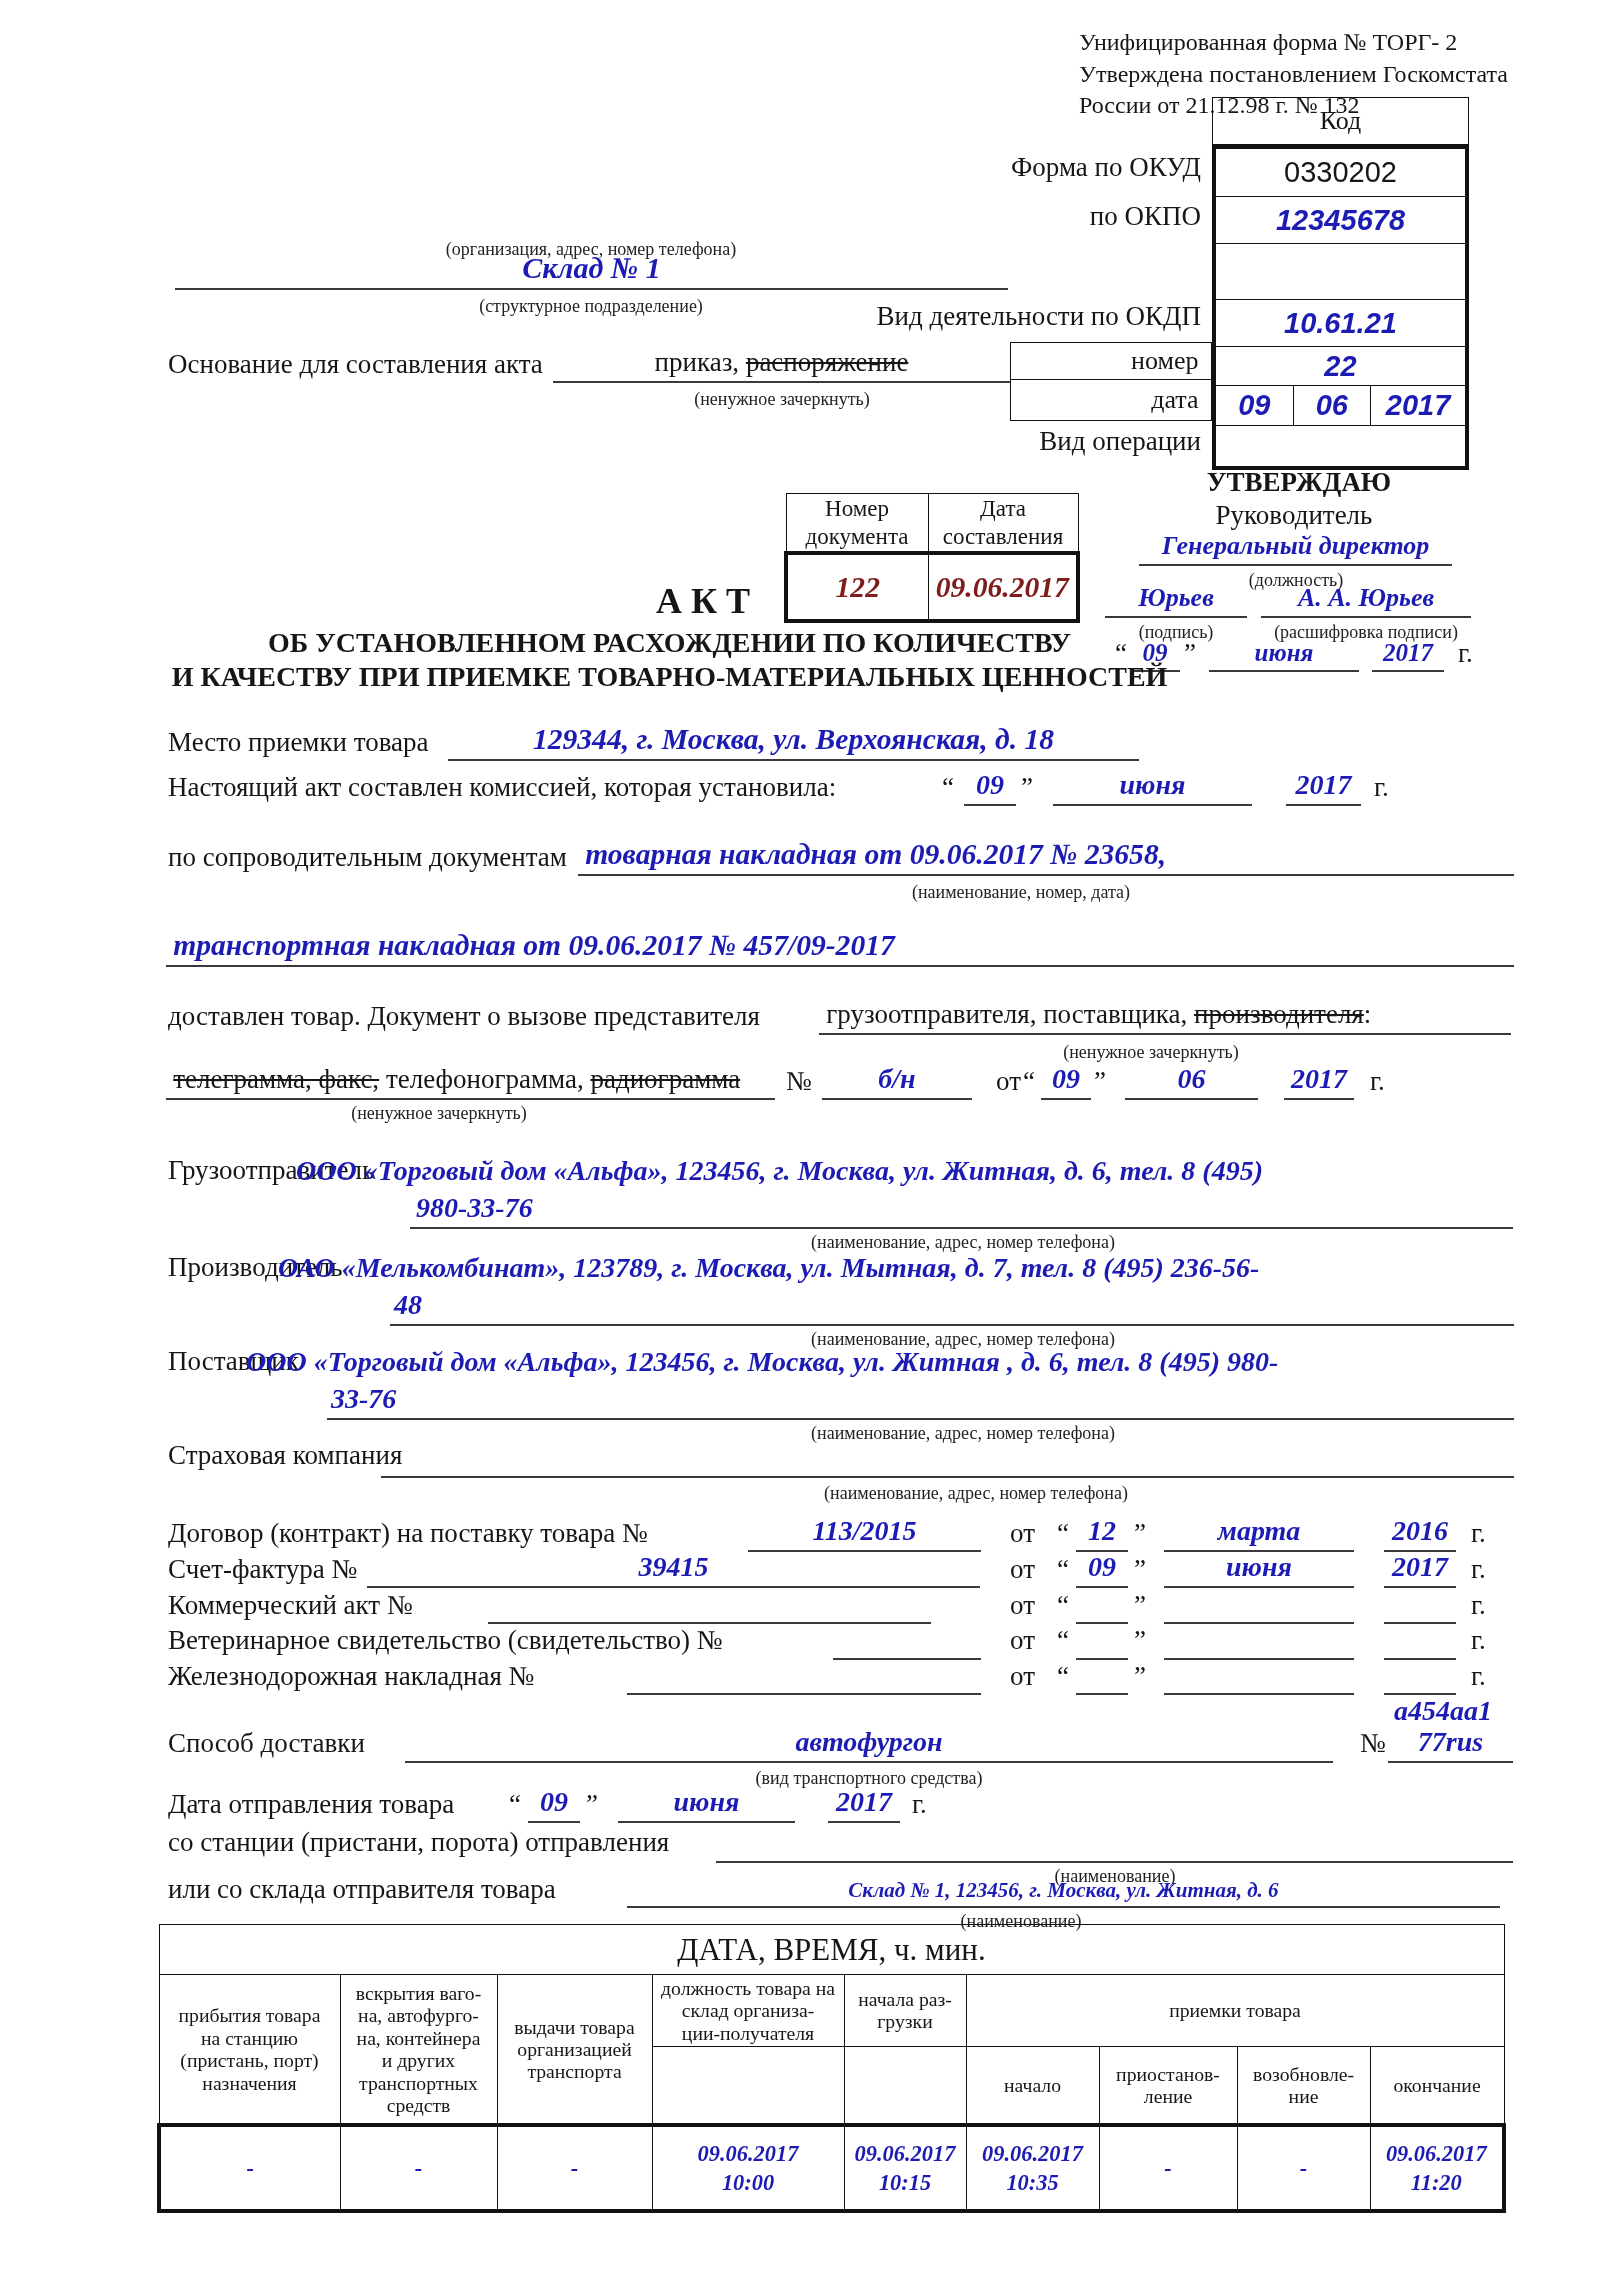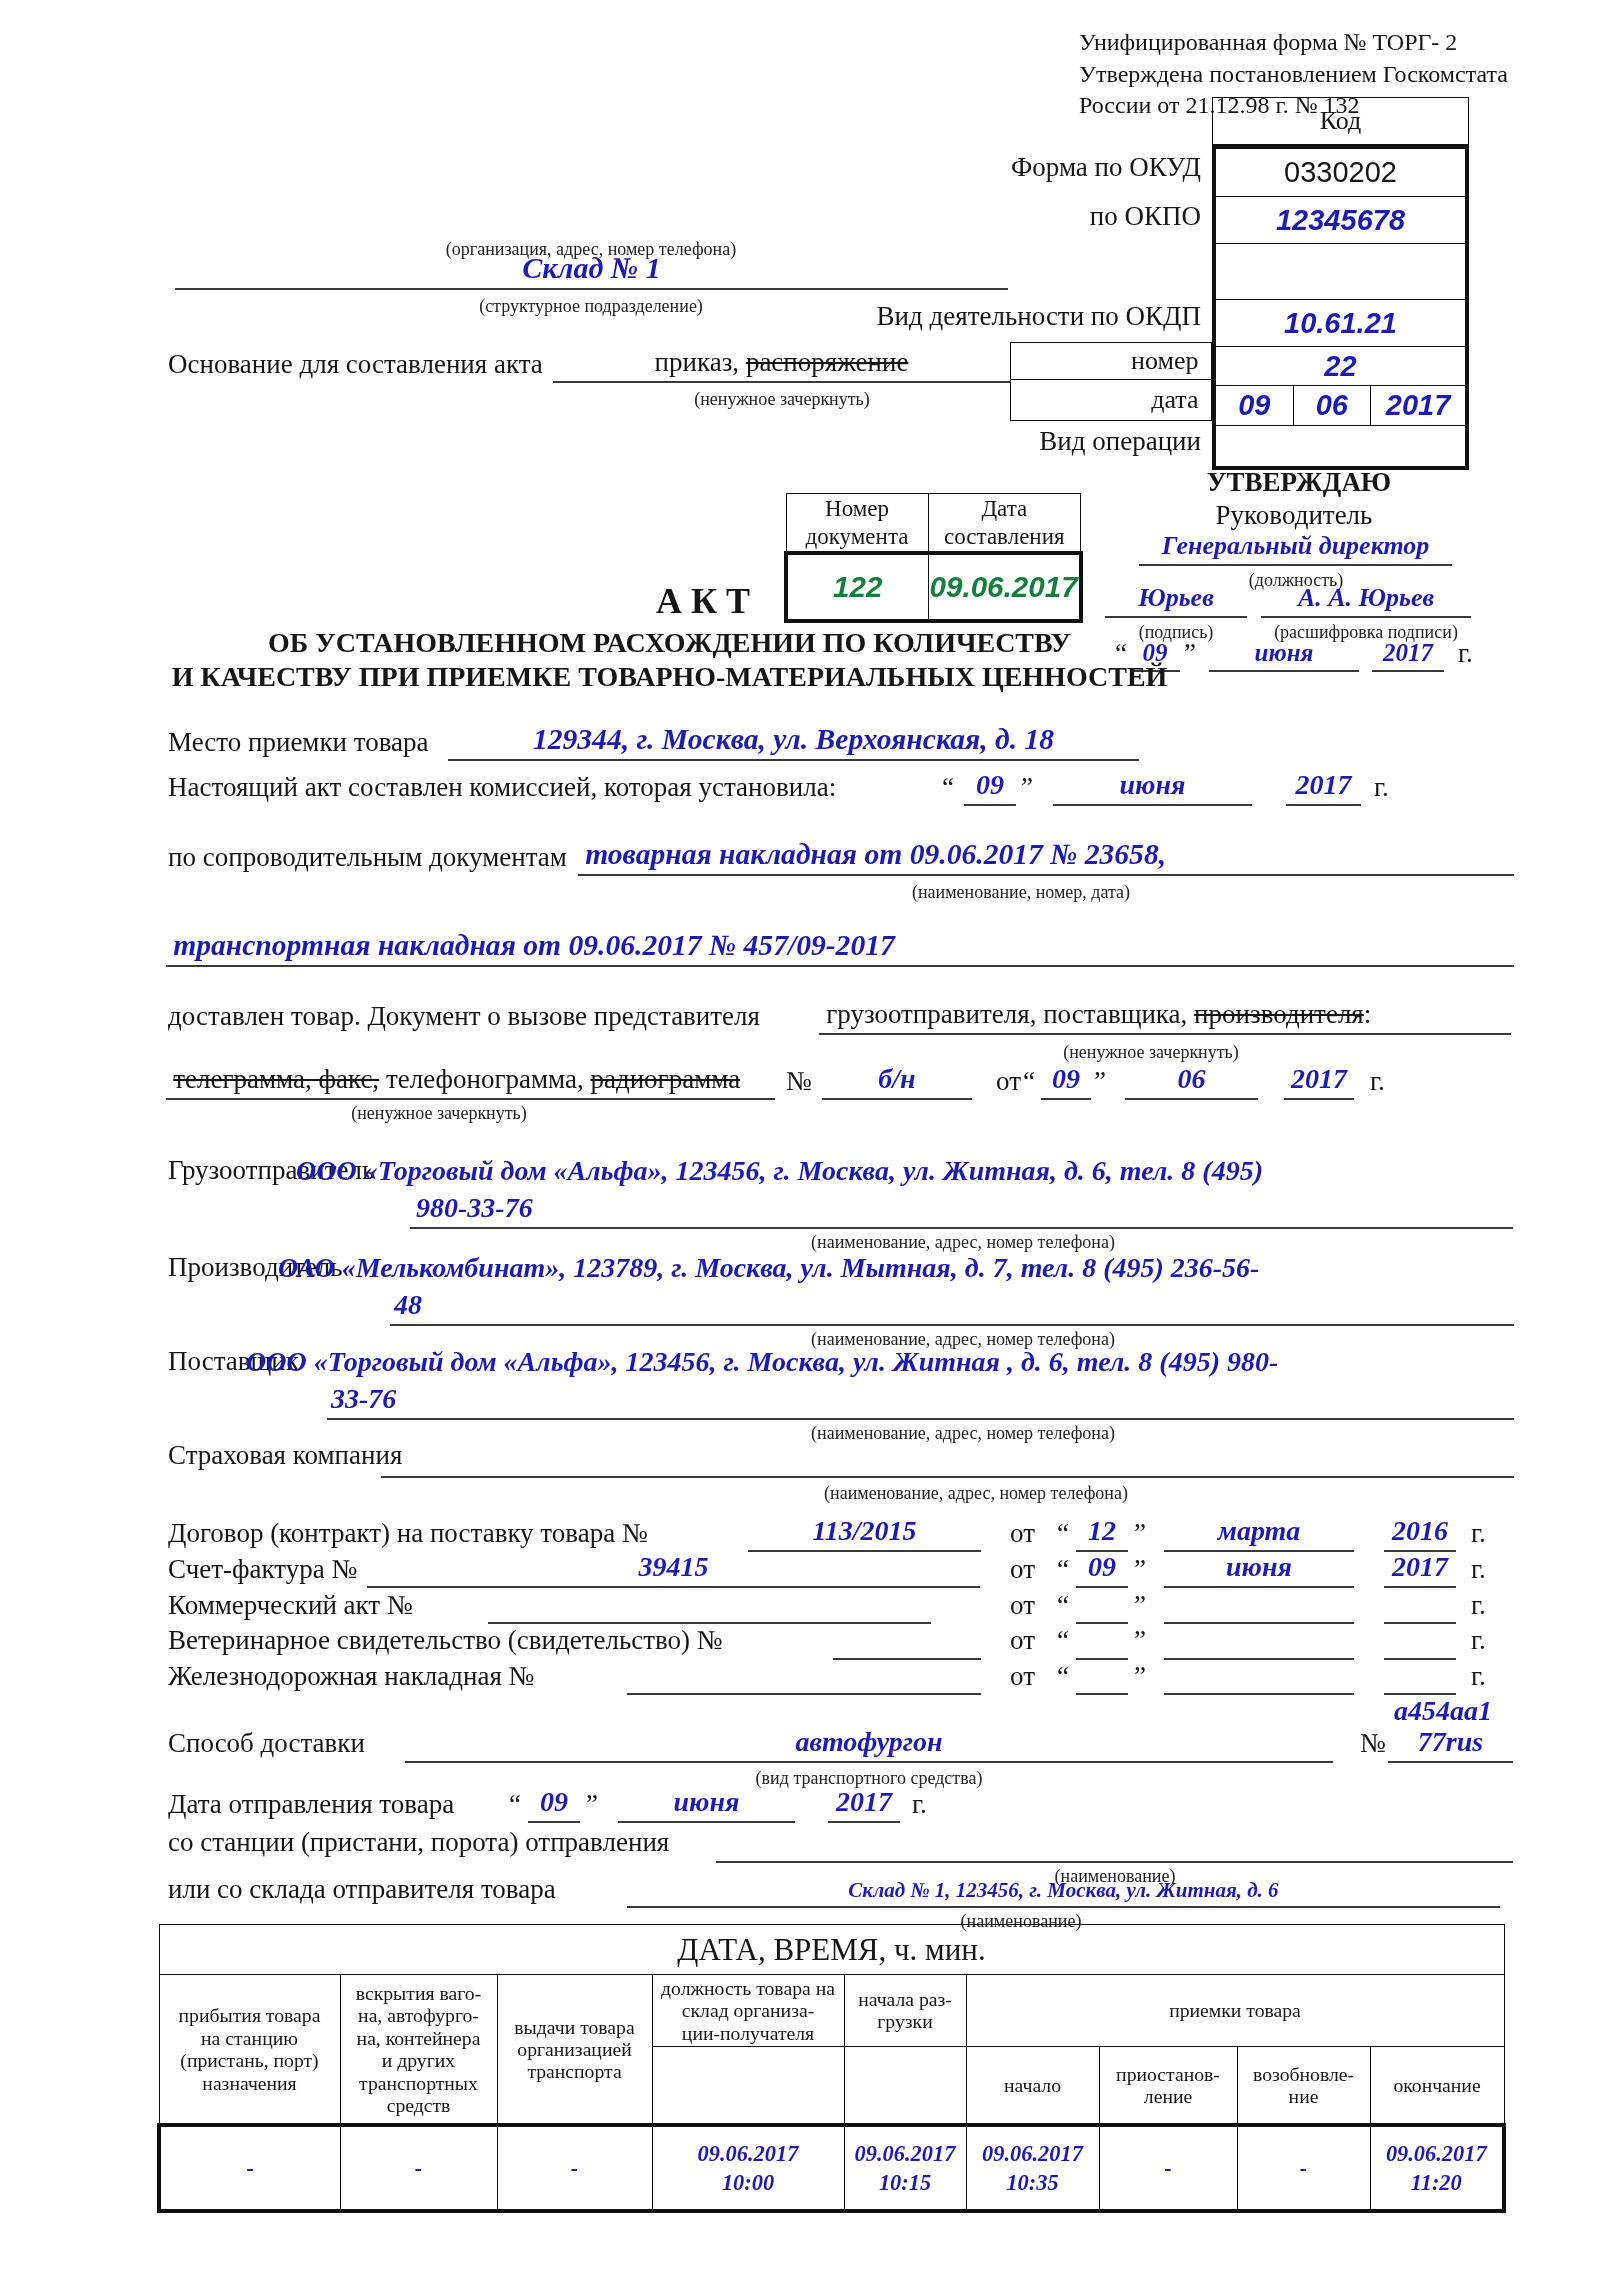--- a/index.html
+++ b/index.html
@@ -27,21 +27,21 @@
            font-family:"Liberation Sans","DejaVu Sans",sans-serif;font-size:29px}
   .cbx-row + .cbx-row{border-top:1.8px solid #111}
   .cbx-blue{color:#1c1cb4;font-weight:bold;font-style:italic}
   .numdate{position:absolute;left:1010px;top:342px;width:202px;height:79px;box-sizing:border-box;border:1.8px solid #111}
   .nd-row{box-sizing:border-box;height:39px;display:flex;align-items:center;justify-content:flex-end;padding-right:12.5px;font-size:26px}
   
   .dt{position:absolute;left:784px;top:493px;border-collapse:collapse;table-layout:fixed}
   .dt td{box-sizing:border-box;border:1.8px solid #111;text-align:center;vertical-align:middle}
   .dt .dh td{height:59px;font-size:23px;line-height:1.2}
   .dt .dv td{height:68px;border-top:4.5px solid #111;border-bottom:4.5px solid #111;
-             font-family:Liberation Sans, sans-serif;font-size:29.6px;font-weight:bold;font-style:italic;color:#15803d}
+             font-family:Liberation Serif, serif;font-size:29.6px;font-weight:bold;font-style:italic;color:#7f1d1d}
   .dt .dv td:first-child{border-left:4.5px solid #111}
   .dt .dv td:last-child{border-right:4.5px solid #111}
   
   .bt{position:absolute;left:157px;top:1924px;width:1343px;border-collapse:collapse;table-layout:fixed}
   .bt td{box-sizing:border-box;border:1.8px solid #111;text-align:center;vertical-align:middle;
          font-size:19.7px;line-height:1.14;padding:1.8px}
   .bt .btt td{height:50px;font-size:31px}
   .bt .bth1 td{height:64px}
   .bt .bth2 td{height:79px}
   .bt .btv td{height:86px;border-top:4.5px solid #111;border-bottom:4.5px solid #111;

